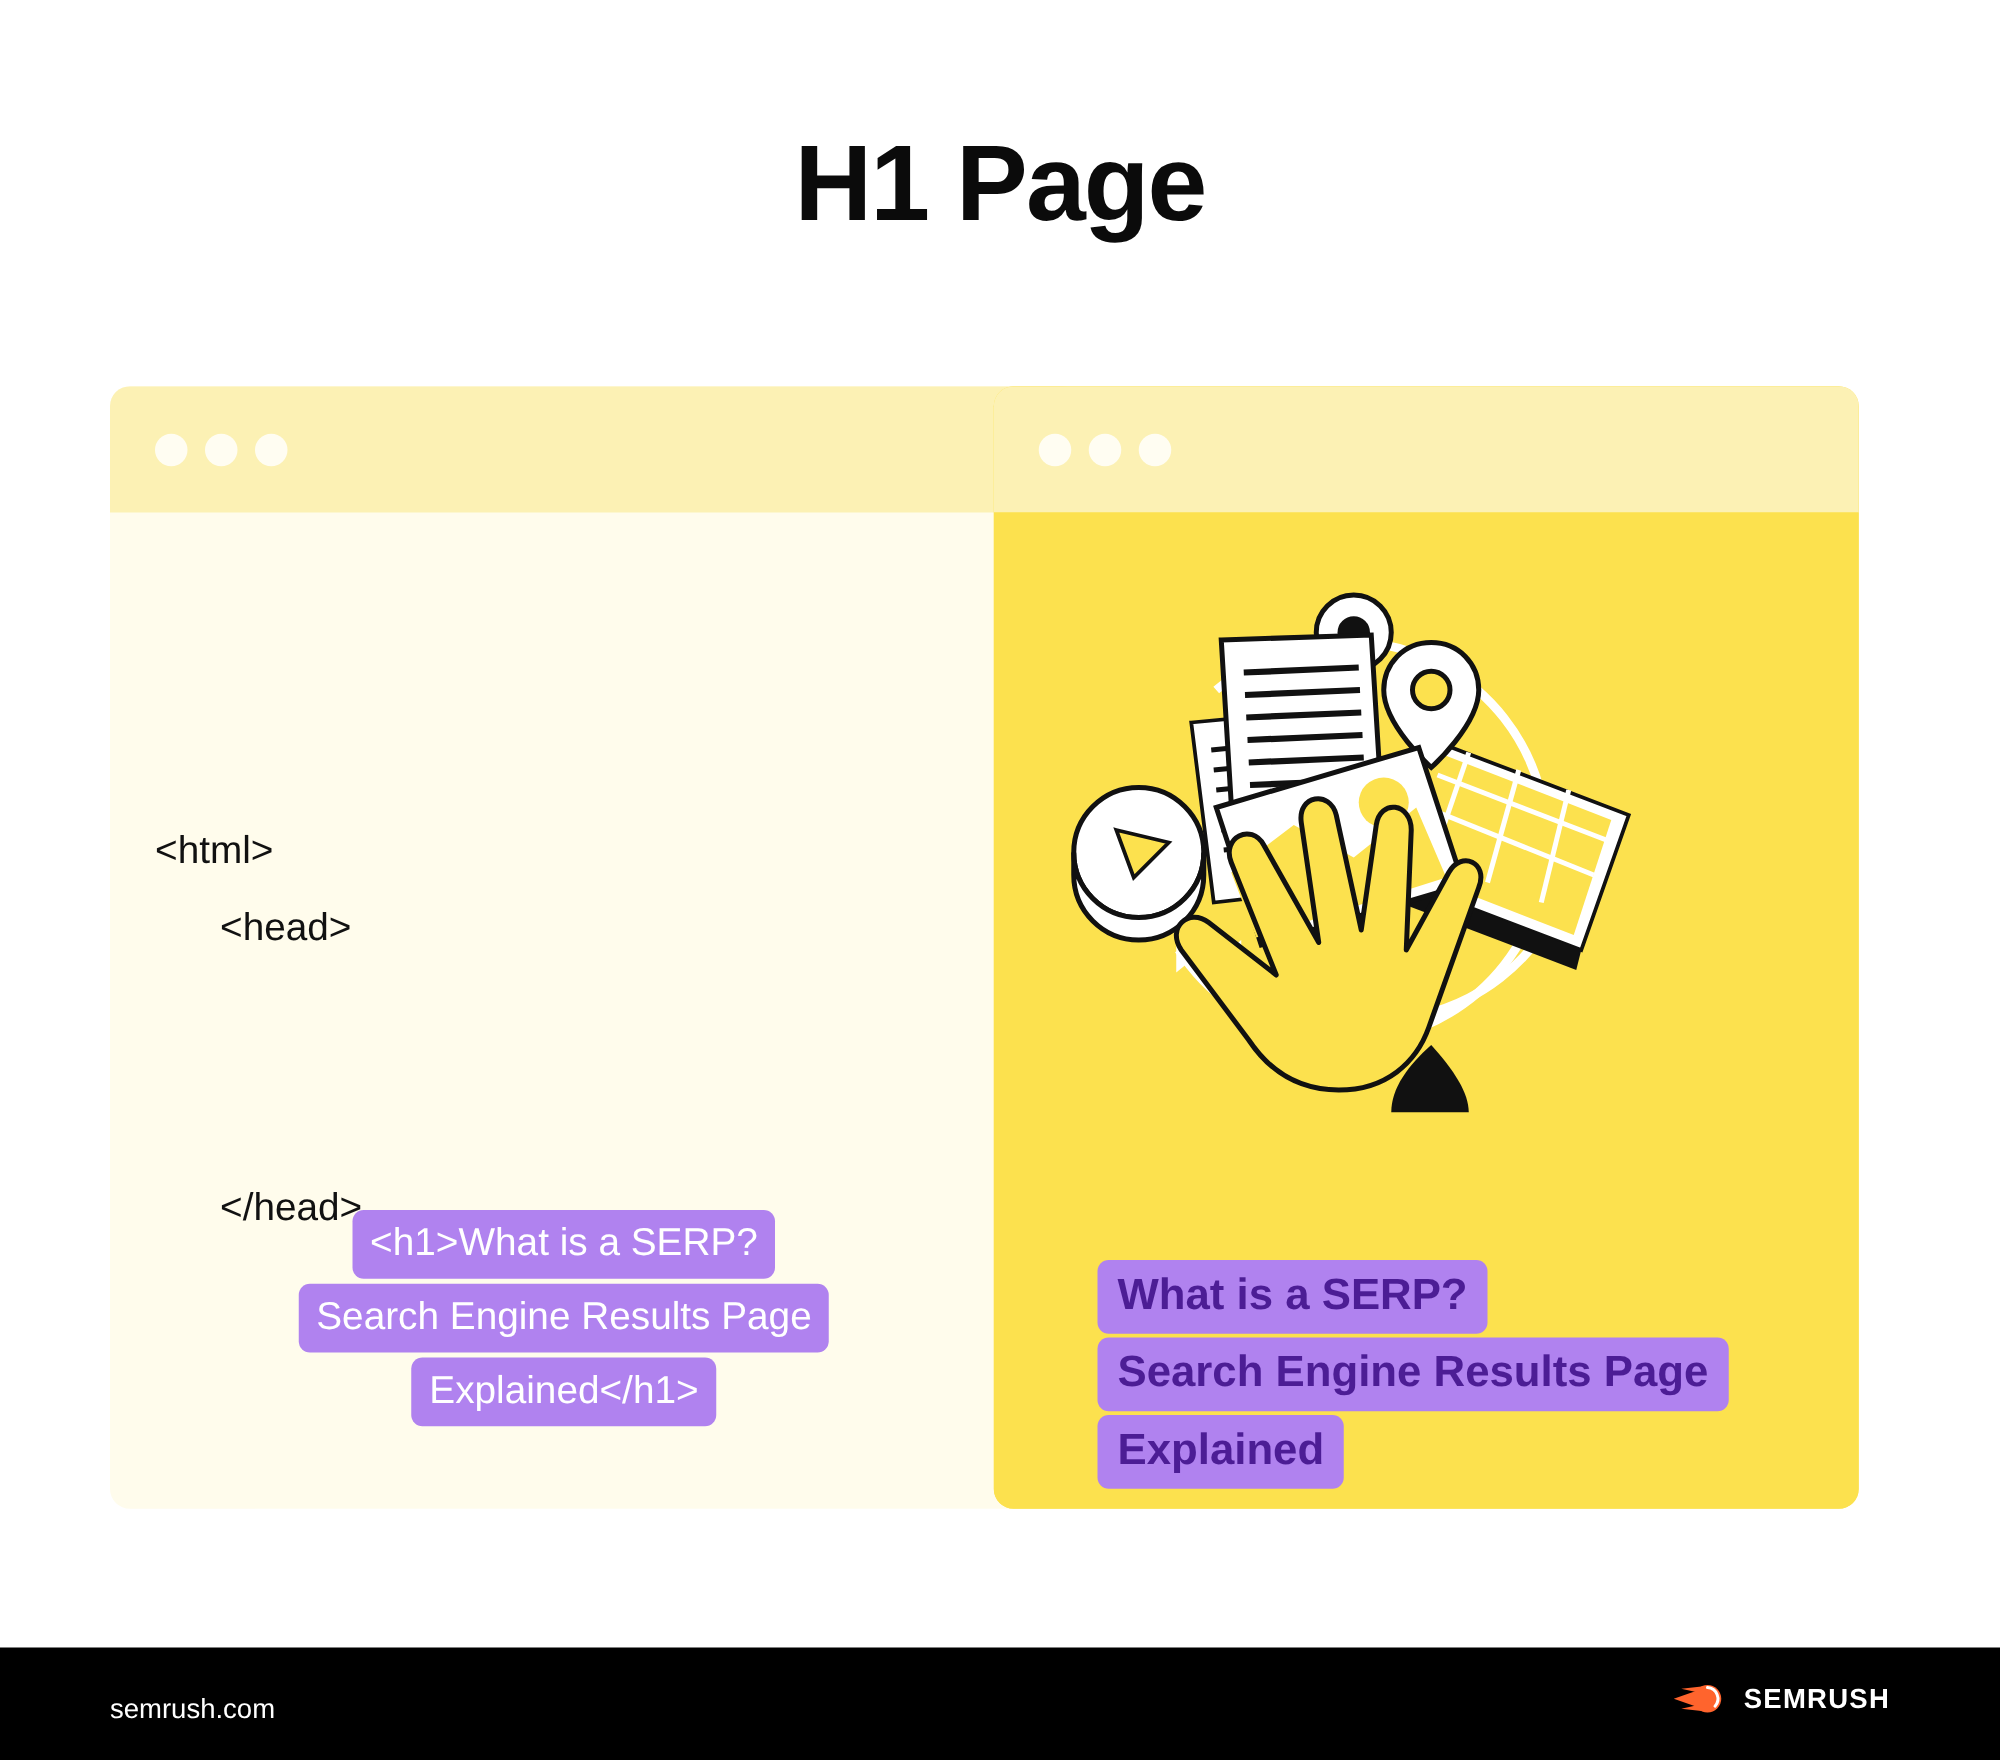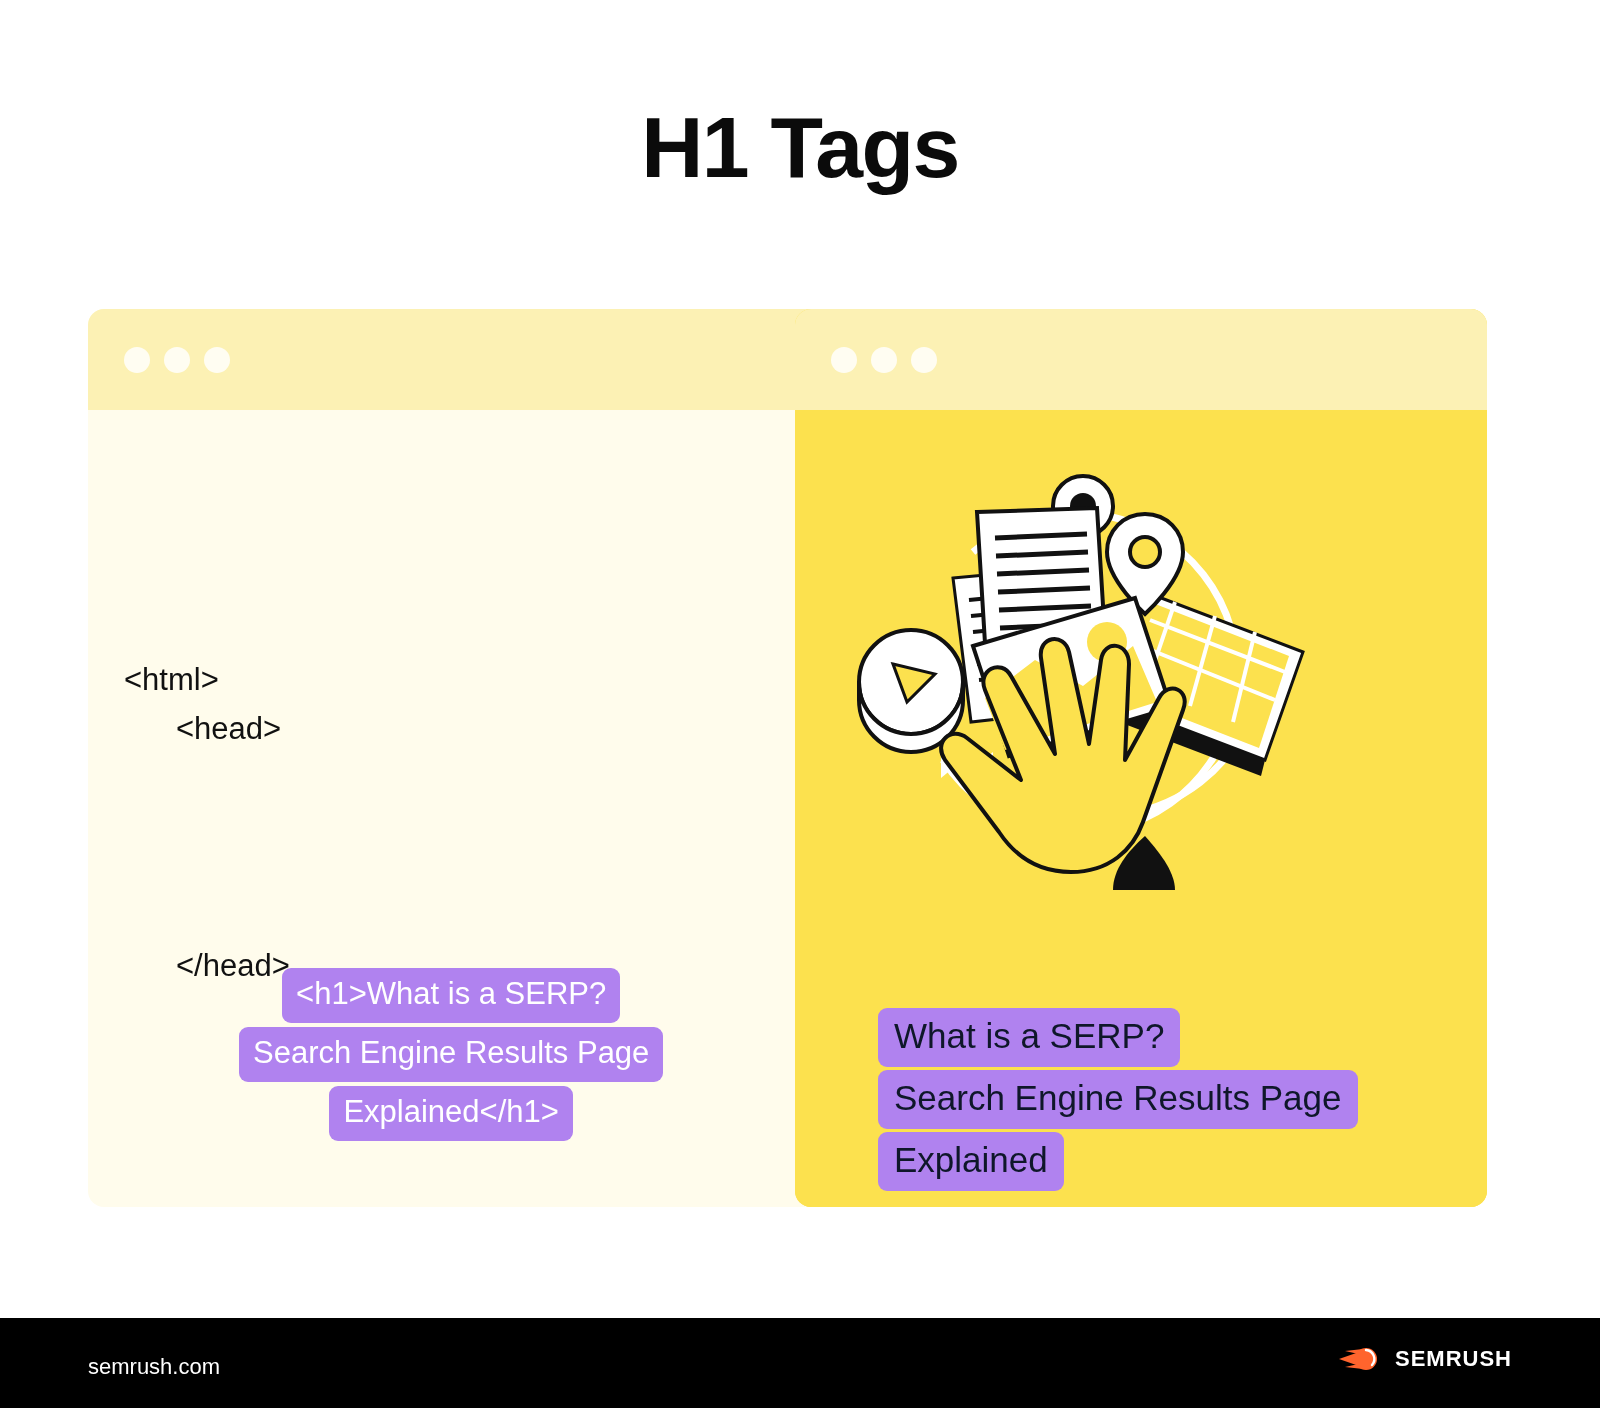--- a/index.html
+++ b/index.html
@@ -62,21 +62,21 @@
     height: 797px;
   }
   .code-line {
     position: absolute;
     font-size: 31px;
     line-height: 46px;
     color: #111111;
     white-space: pre;
   }
   #code-l1 { left: 36px;  top: 247px; }
-  #code-l2 { left: 88px;  top: 296px; }
+  #code-l2 { left: 88px;  top: 309px; }
   #code-l3 { left: 152px; top: 359px; width: 500px; white-space: normal; }
   #code-l4 { left: 88px;  top: 533px; }
 
   #code-highlights {
     position: absolute;
     left: 151px; top: 558px;
     display: flex;
     flex-direction: column;
     align-items: center;
     gap: 4px;
@@ -107,23 +107,23 @@
   #page-headline {
     position: absolute;
     left: 83px; top: 598px;
     display: flex;
     flex-direction: column;
     align-items: flex-start;
     gap: 3px;
   }
   .hl-head {
     background: #b082ef;
-    color: #0f172a;
+    color: #4c1d95;
     font-size: 35px;
-    font-weight: normal;
+    font-weight: bold;
     line-height: 42px;
     padding: 7px 16px 10px 16px;
     border-radius: 9px;
     white-space: pre;
   }
 
   
   #footer {
     position: absolute;
     left: 0; top: 1318px;
@@ -148,21 +148,21 @@
     font-weight: bold;
     letter-spacing: 1px;
     color: #ffffff;
   }
 </style>
 </head>
 <body>
 
 <div id="page">
 
-  <div id="page-title">H1 Tags</div>
+  <div id="page-title">H1 Page</div>
 
   <div id="browser-code" class="browser">
     <div class="titlebar">
       <div class="dots">
         <span class="dot"></span>
         <span class="dot"></span>
         <span class="dot"></span>
       </div>
     </div>
 

